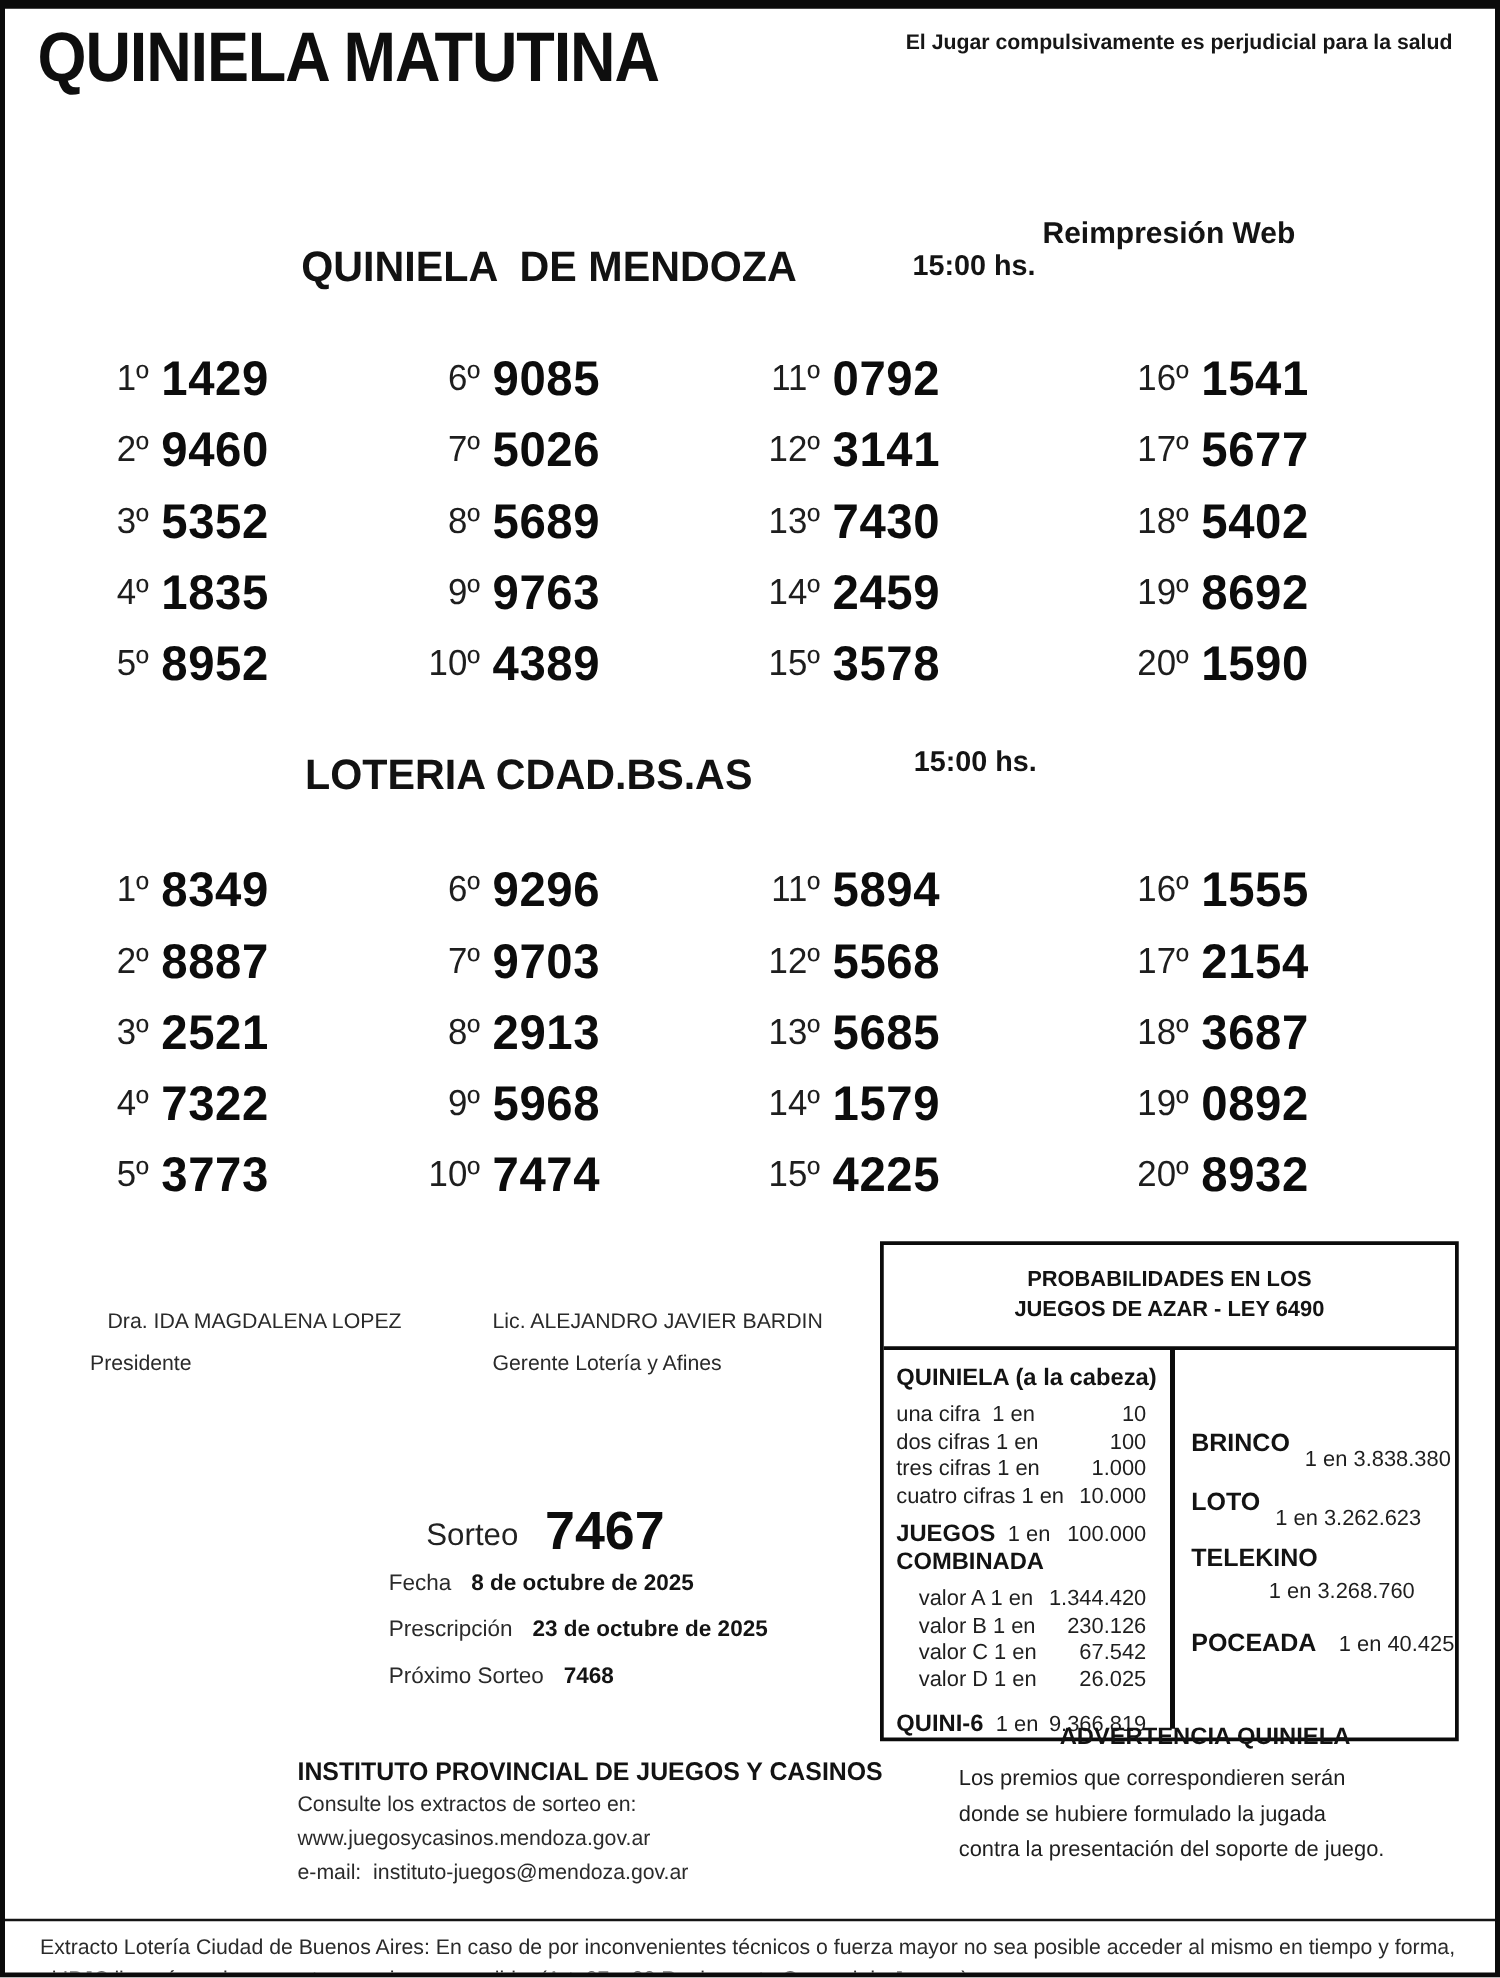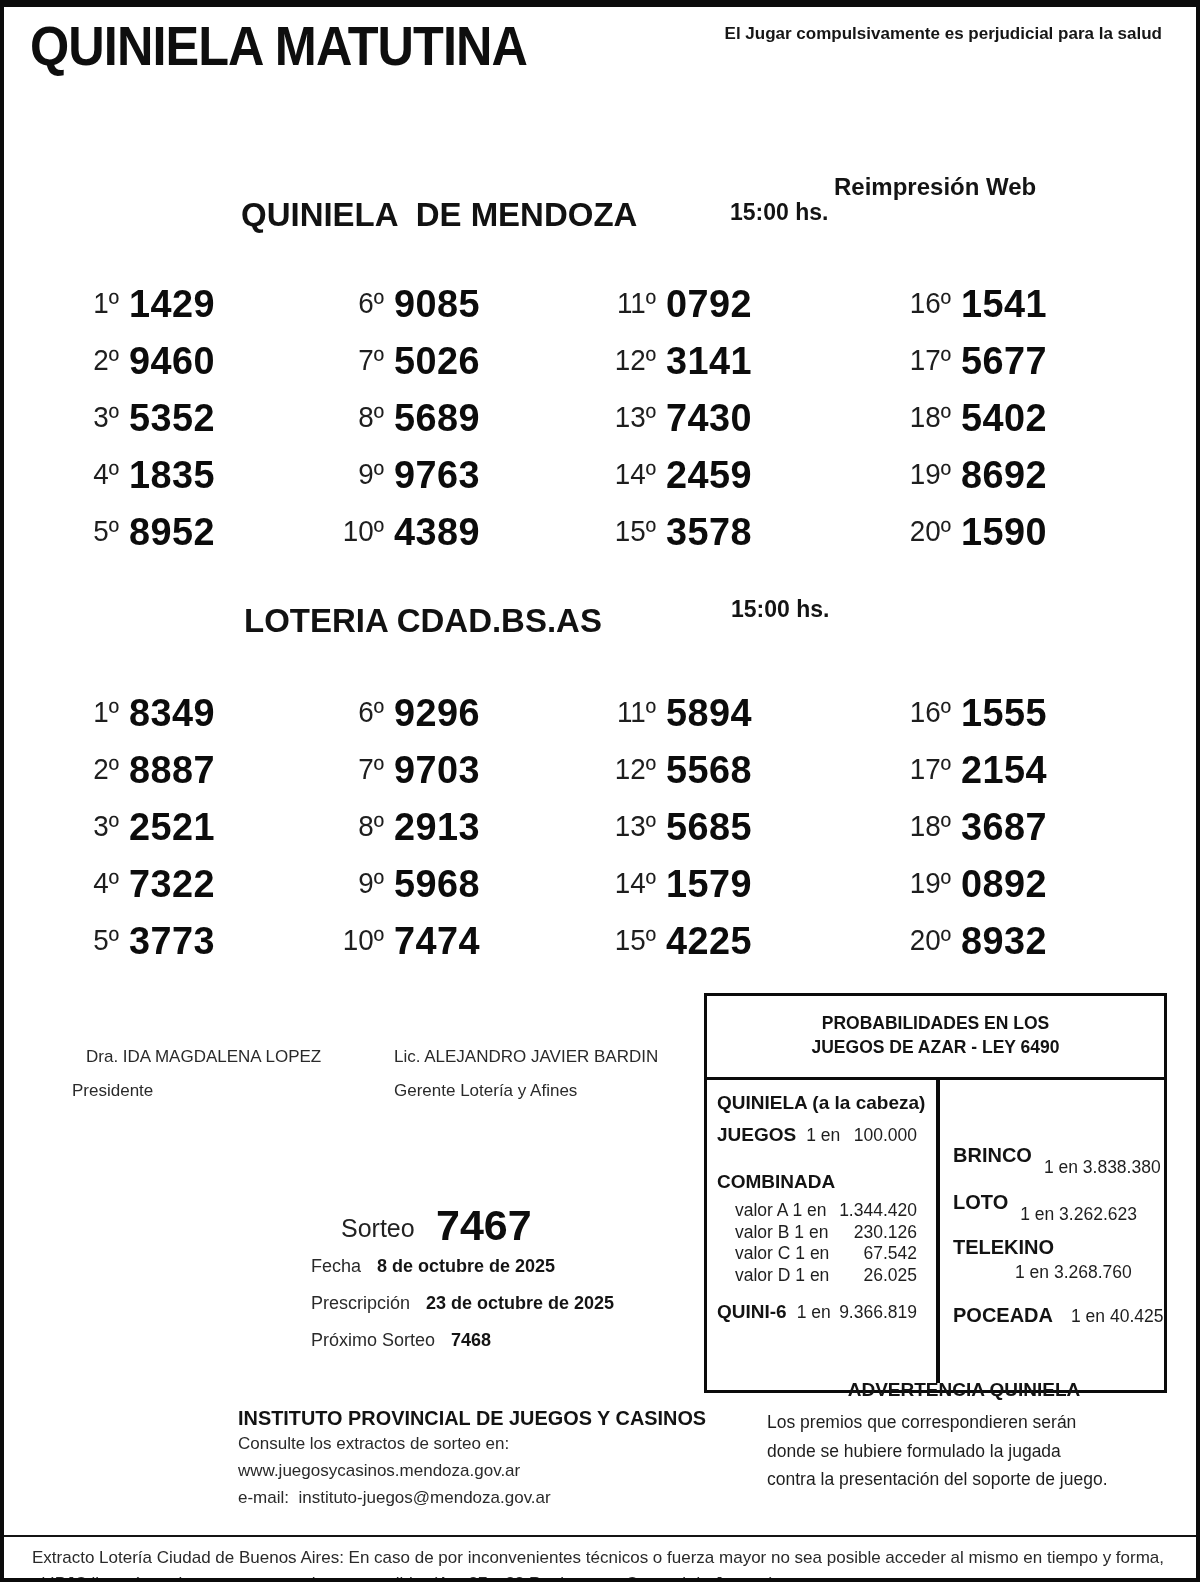--- a/index.html
+++ b/index.html
@@ -69,21 +69,21 @@
 
   .q-header{font-weight:bold;font-size:19px;margin:12px 0 7px;color:#131313;white-space:pre;}
   .odds-row{display:flex;font-size:17.5px;line-height:21.5px;color:#1e1e1e;white-space:pre;}
   .odds-value{margin-left:auto;text-align:right;}
   .combinada-rows{padding-left:18px;}
   .game-row{display:flex;align-items:baseline;font-size:17.5px;color:#1e1e1e;}
   .game-row .g-name{font-weight:bold;font-size:19px;color:#131313;}
   .game-row .g-mid{margin-left:10px;white-space:pre;}
   .game-row .g-val{margin-left:auto;text-align:right;}
   .loteria-row{margin-top:10px;}
-  .comb-header{margin:25px 0 7px;}
+  .comb-header{margin:0 0 7px;}
   .quini-row{margin-top:15px;}
 
   .rg-row{display:flex;align-items:flex-start;}
   .rg-name{font-weight:bold;font-size:20px;color:#131313;}
   .rg-odds{font-size:17.5px;color:#1e1e1e;white-space:pre;}
   .rg-brinco{margin-top:64px;}
   .rg-loto{margin-top:13px;}
   .rg-offset{margin-left:12px;margin-top:13px;}
   .rg-telekino{margin-top:11px;flex-direction:column;}
   .rg-telekino .rg-odds{margin-left:62px;margin-top:3px;}
@@ -315,20 +315,26 @@
   <div class="abs prob-box">
     <div class="prob-header">
       <div>PROBABILIDADES EN LOS</div>
       <div>JUEGOS DE AZAR - LEY 6490</div>
     </div>
     <div class="prob-body">
       <div class="prob-divider"></div>
 
       <div class="prob-left">
         <div class="q-header">QUINIELA (a la cabeza)</div>
+        <div>
+            <div class="odds-row"><span class="odds-label">una cifra  1 en</span><span class="odds-value">10</span></div>
+            <div class="odds-row"><span class="odds-label">dos cifras 1 en</span><span class="odds-value">100</span></div>
+            <div class="odds-row"><span class="odds-label">tres cifras 1 en</span><span class="odds-value">1.000</span></div>
+            <div class="odds-row"><span class="odds-label">cuatro cifras 1 en</span><span class="odds-value">10.000</span></div>
+          </div>
 
         <div class="game-row loteria-row">
           <span class="g-name">JUEGOS</span>
           <span class="g-mid">1 en</span>
           <span class="g-val">100.000</span>
         </div>
 
         <div class="q-header comb-header">COMBINADA</div>
         <div class="combinada-rows">
             <div class="odds-row"><span class="odds-label">valor A 1 en</span><span class="odds-value">1.344.420</span></div>

